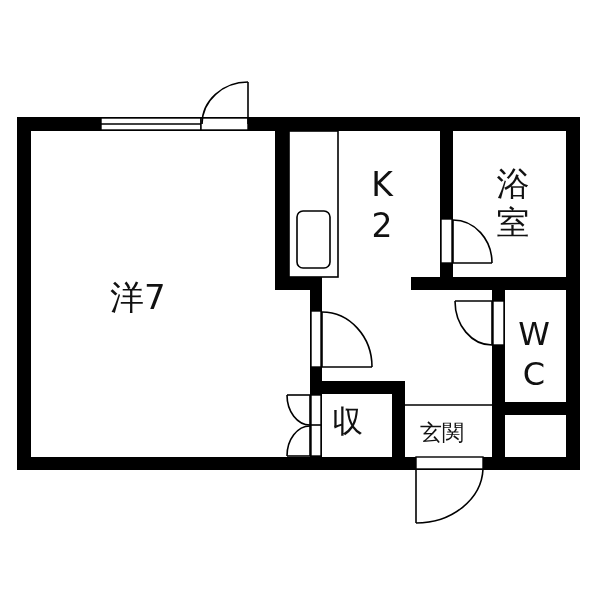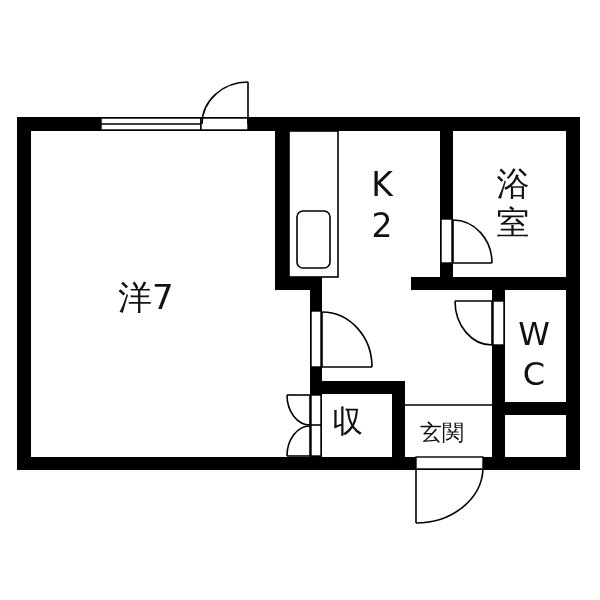--- a/index.html
+++ b/index.html
@@ -8,21 +8,21 @@
     .wall { fill: #000000; }
     .thin { fill: none; stroke: #000000; stroke-width: 1.6; }
     .opening { fill: #ffffff; stroke: #000000; stroke-width: 1.4; }
     .label {
       position: absolute;
       font-family: "DejaVu Sans", sans-serif;
       color: #111111;
       text-align: center;
       line-height: 1;
     }
-    .lbl-yo { left: 118px; top: 280px; font-size: 34px; }
+    .lbl-yo { left: 110px; top: 280px; font-size: 34px; }
     .lbl-k  { left: 362px; top: 168px; font-size: 33px; width: 40px; }
     .lbl-k span { display: block; margin-bottom: 8px; }
     .lbl-bath { left: 493px; top: 167px; font-size: 33px; width: 40px; }
     .lbl-bath span { display: block; margin-bottom: 6px; }
     .lbl-wc { left: 514px; top: 318px; font-size: 32px; width: 40px; }
     .lbl-wc span { display: block; margin-bottom: 8px; }
     .lbl-storage { left: 332px; top: 406px; font-size: 31px; }
     .lbl-genkan { left: 420px; top: 422px; font-size: 22px; }
   </style>
 </head>

